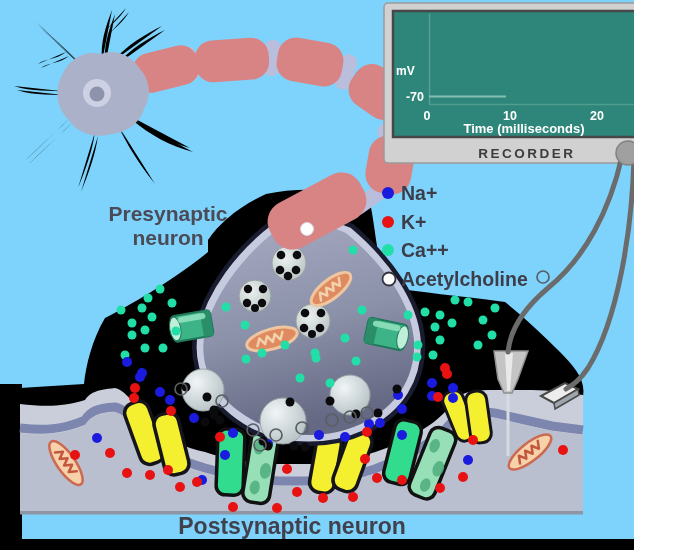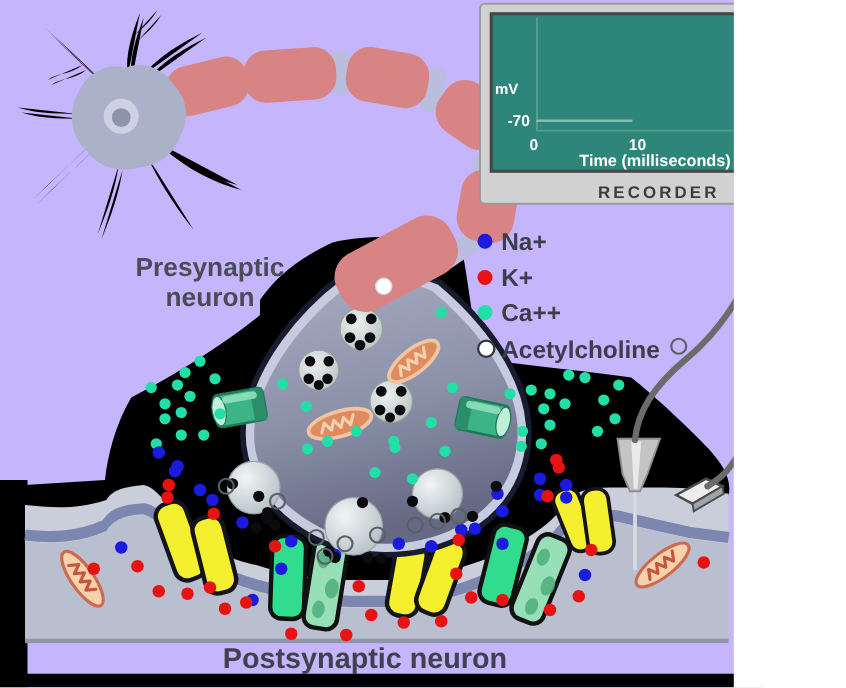--- a/index.html
+++ b/index.html
@@ -1,16 +1,16 @@
 <!DOCTYPE html>
 <html><head>
 <meta charset="utf-8">
 <style>
   html,body{margin:0;padding:0;background:#fff;}
-  .stage{position:relative;width:587px;height:550px;background:#c4b5fd;overflow:hidden;
+  .stage{position:relative;width:634px;height:550px;background:#7dd3fc;overflow:hidden;
          font-family:"Liberation Sans", sans-serif;}
   svg{position:absolute;left:0;top:0;}
   text{font-family:"Liberation Sans", sans-serif;}
   .lbl-neuron{font-size:21px;font-weight:bold;fill:#4B4B57;}
   .lbl-post{font-size:23px;font-weight:bold;fill:#41414E;}
   .lbl-legend{font-size:19.5px;font-weight:bold;fill:#3D3D49;}
   .scr-txt{fill:#ffffff;font-weight:bold;}
   .scr-small{font-size:12px;}
   .scr-tick{font-size:12.5px;}
   .scr-axis{font-size:13px;}

